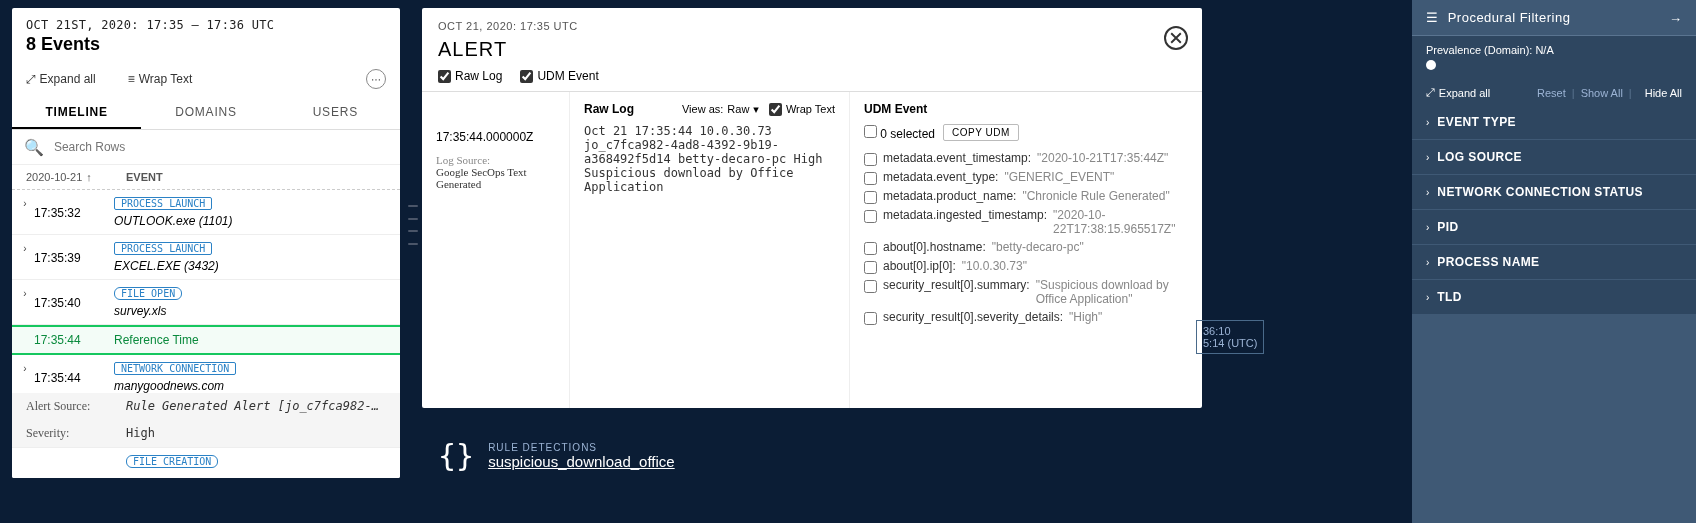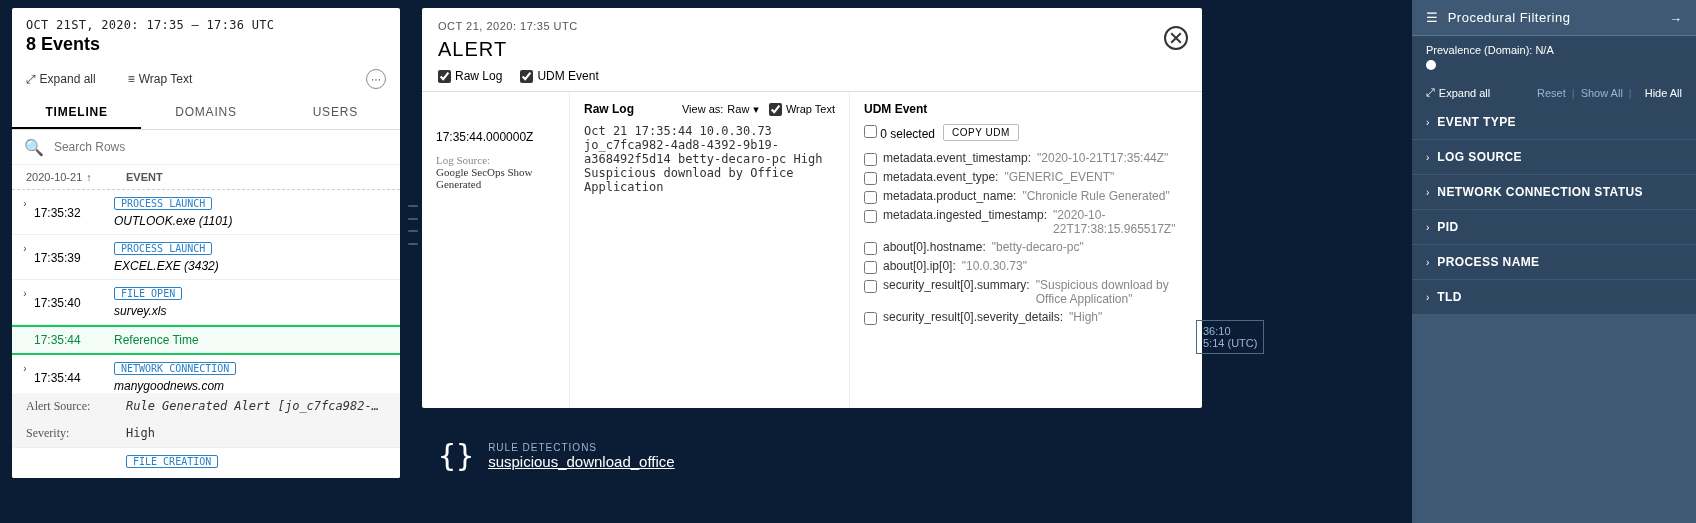--- a/index.html
+++ b/index.html
@@ -21,21 +21,21 @@
 .lp-colhdr { display:flex; padding:6px 14px; font-size:11px; color:#555; border-bottom:1px dashed #ccc; }
 .lp-colhdr .c1 { width:100px; display:flex; align-items:center; gap:4px;}
 .lp-colhdr .c2 { flex:1;font-weight:bold; }
 .lp-rows { flex:1; overflow-y:auto; font-family:Consolas,monospace; font-size:12px; }
 .lp-row { display:flex; border-bottom:1px solid #eee; padding:6px 10px 6px 4px; align-items:flex-start; }
 .lp-caret { width:18px; text-align:center; color:#444; font-size:10px; padding-top:2px; cursor:pointer;}
 .lp-time { width:80px; padding-top:10px; }
 .lp-body { flex:1; }
 .tag { display:inline-block; border:1px solid; border-radius:2px; padding:0 6px; font-size:10px; font-family:Consolas,monospace; margin-bottom:4px;}
 .tag.process { border-color:#2b82c6; color:#2b82c6; }
-.tag.file { border-color:#2b82c6; color:#2b82c6; }
+.tag.file { border-color:#2b82c6; color:#2b82c6;border-radius:6px; }
 .tag.net { border-color:#2b82c6; color:#2b82c6; }
 .reftime { border-top:2px solid #16c75f; border-bottom:2px solid #16c75f; background:rgba(22,199,95,.05);}
 .reftime .lp-time,.reftime .lp-body{color:#0a8a3d;}
 .lp-detail { background:#f5f5f5; padding:6px 14px; font-size:12px; display:flex;}
 .lp-detail .lbl{width:100px;color:#555;font-family:"Segoe UI";}
 .lp-detail .val{flex:1;font-family:Consolas,monospace;color:#333;}
 
 
 .center-panel { position:absolute; left:422px; top:8px; width:780px; height:400px; background:#fff; border-radius:2px; display:flex; flex-direction:column;}
 .cp-head { padding:12px 16px 8px; position:relative;}
@@ -192,21 +192,21 @@
     <label>
         <input type="checkbox" class="cb" checked="" style="">
         <span>UDM Event</span>
       </label>
   </div>
   <div class="cp-table">
     <div class="cp-col ts">
       <div style="height:28px"></div>
       <div>17:35:44.000000Z</div>
       <div class="src-lbl">Log Source:</div>
-      <div class="src-val">Google SecOps Show Generated</div>
+      <div class="src-val">Google SecOps Text Generated</div>
     </div>
     <div class="cp-col raw">
       <div class="cp-colhdr">
         <span>Raw Log</span>
         <span class="viewas">
             <span>View as:</span> 
             <span>Raw</span> 
             <span>▾</span>
           </span>
         <span class="wrap">

